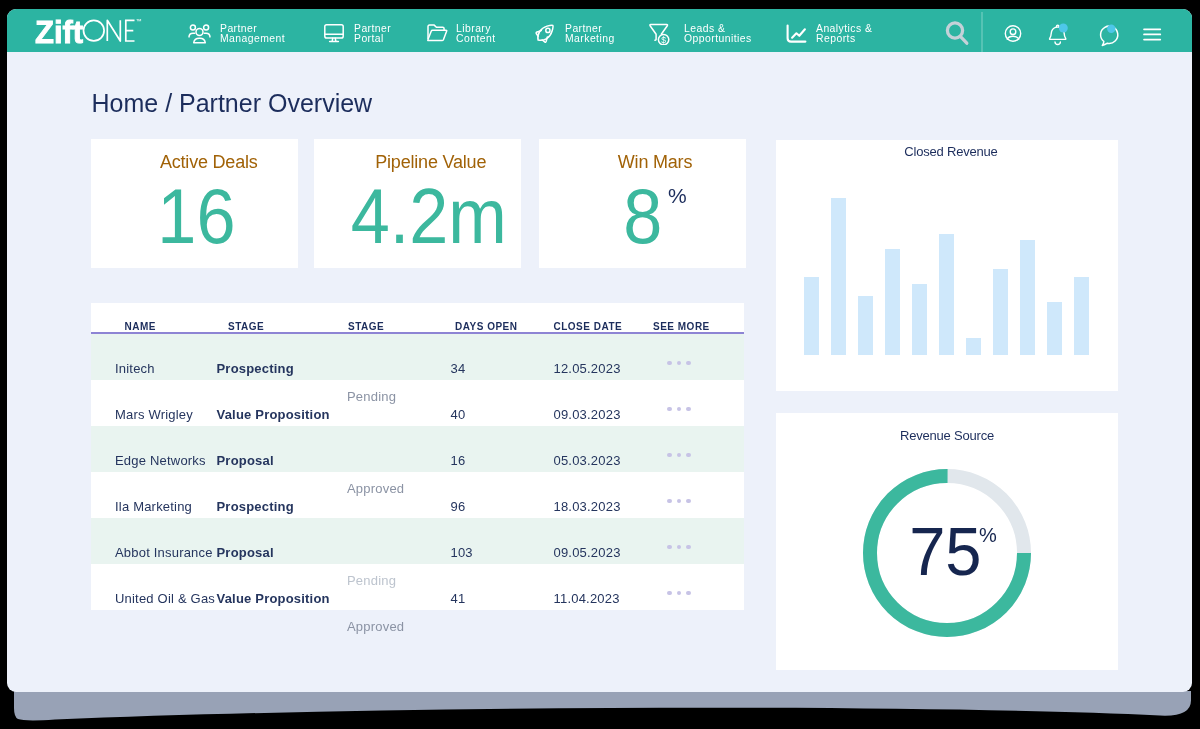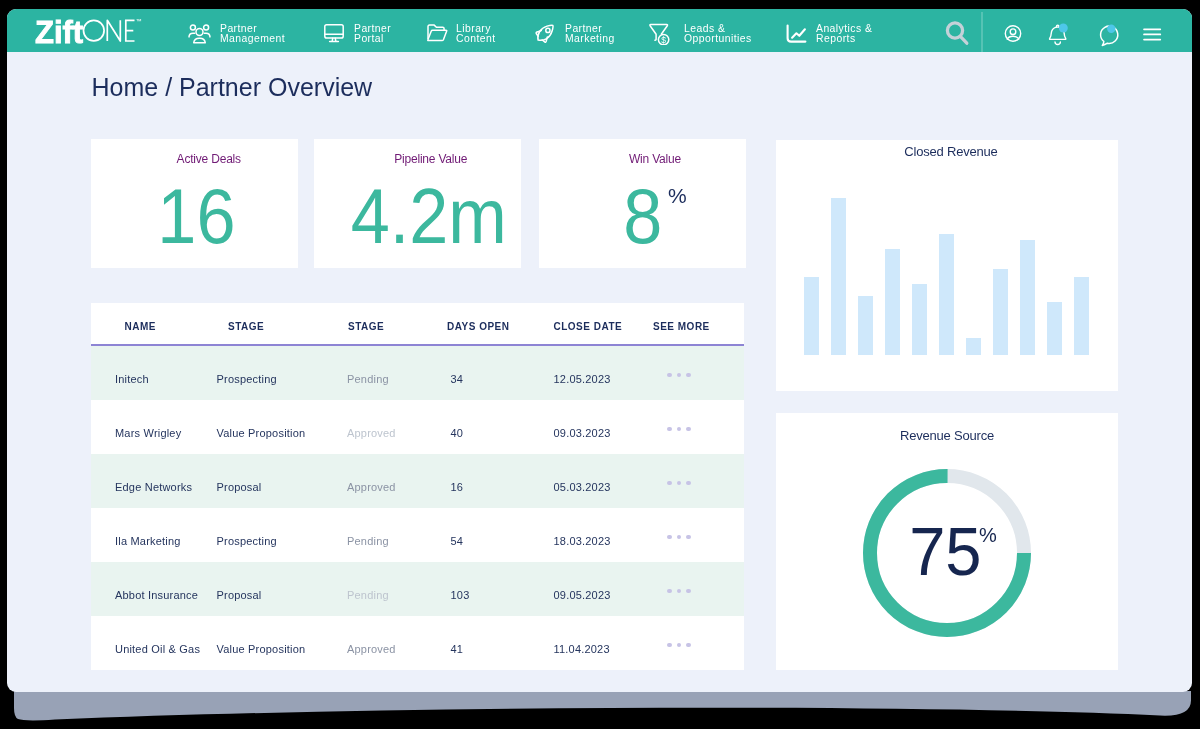--- a/index.html
+++ b/index.html
@@ -4,35 +4,35 @@
 <style>
   * { margin:0; padding:0; box-sizing:border-box; }
   html,body { width:1200px; height:729px; background:#000; overflow:hidden; font-family:"Liberation Sans",sans-serif; }
   #stage { position:relative; width:1200px; height:729px; background:#000; }
   #base { position:absolute; left:0; top:0; }
   #screen { position:absolute; left:7px; top:9px; width:1185px; height:683px; background:#edf1fa; border-radius:9px; overflow:hidden; }
   #nav { position:absolute; left:0; top:0; width:1185px; height:43px; background:#2cb4a2; }
   .nitem { position:absolute; top:0; height:46px; color:#fff; }
   .nitem .txt { position:absolute; top:15px; font-size:10.4px; line-height:10.3px; letter-spacing:.45px; white-space:nowrap; color:#fff; }
   .nicon { position:absolute; top:12px; }
-  .heading { position:absolute; left:84.5px; top:64px; font-size:25px; letter-spacing:0; color:#1c2d5c; }
+  .heading { position:absolute; left:84.5px; top:80px; font-size:25px; letter-spacing:0; color:#1c2d5c; }
   .card { position:absolute; background:#fff; }
   .scard { top:129.5px; width:207px; height:129px; text-align:center; }
-  .scard .t { position:absolute; left:0; width:100%; top:13px; font-size:12px; letter-spacing:-0.2px; color:#701a75;padding-left:25px; }
+  .scard .t { position:absolute; left:0; width:100%; top:13px; font-size:18px; letter-spacing:-0.2px; color:#a16207;padding-left:25px; }
   .scard .v { position:absolute; left:0; width:100%; top:38px; font-size:78px; line-height:78px; color:#3cb89e; }
   .scard .v .num { display:inline-block; transform:scaleX(0.90); }
   .pct { position:absolute; left:129px; top:46px; font-size:21px; line-height:21px; color:#1c2d5c; }
   
   #tbl { position:absolute; left:84px; top:294px; width:653px; background:#fff; }
-  #thead { position:relative; height:43px; border-bottom:2px solid #8d84d4; }
+  #thead { position:relative; height:31px; border-bottom:2px solid #8d84d4; }
   #thead span { position:absolute; top:18px; font-size:10px; font-weight:bold; letter-spacing:.5px; color:#1c2d5c; }
-  .trow { position:relative; height:54px; font-size:11px; color:#25355e; }
+  .trow { position:relative; height:46px; font-size:13px; color:#25355e; }
   .trow.alt { background:#e9f4f0; }
   .trow span { position:absolute; top:26.5px; letter-spacing:.2px; }
-  .c1 { left:24px; } .c2 { left:125.5px; } .c3 { left:256px; } .c4 { left:359.5px; } .c5 { left:462.5px; }
+  .c1 { left:24px; } .c2 { left:125.5px;font-weight:bold; } .c3 { left:256px;margin-top:28px; } .c4 { left:359.5px; } .c5 { left:462.5px; }
   .g1 { color:#8b93a4; } .g2 { color:#bdc4ce; }
   .dots { position:absolute; left:576px; top:31px; width:24px; display:flex; justify-content:space-between; }
   .dots i { width:4.8px; height:4.8px; border-radius:50%; background:#c7c3e6; }
   
   #rev { left:769px; top:131px; width:342px; height:251px; }
   #rev .t, #src .t { text-align:center; font-size:13px; color:#1c2d5c; letter-spacing:-0.2px; }
   #rev .t { margin-top:4px; text-indent:8px; }
   .bar { position:absolute; width:15px; background:#cfe8fb; bottom:36px; }
   #src { left:769px; top:404px; width:342px; height:257px; }
   #src .t { margin-top:15px; }
@@ -140,30 +140,30 @@
     <div class="heading">Home / Partner Overview</div>
     <div class="card scard" style="left:84px">
         <div class="t" style="text-indent:3.5px">Active Deals</div>
         <div class="v"><span class="num" style="margin-left:4px">16</span></div>
       </div>
     <div class="card scard" style="left:307px">
         <div class="t" style="text-indent:1.5px">Pipeline Value</div>
         <div class="v"><span class="num" style="margin-left:23px">4.2m</span></div>
       </div>
     <div class="card scard" style="left:532px">
-        <div class="t">Win Value</div>
+        <div class="t">Win Mars</div>
         <div class="v"><span class="num" style="margin-left:0">8</span></div>
         <span class="pct">%</span>
       </div>
     <div id="tbl" class="card">
       <div id="thead">
         <span style="left:33.5px">NAME</span>
           <span style="left:137px">STAGE</span>
           <span style="left:257px">STAGE</span>
-          <span style="left:356px">DAYS OPEN</span>
+          <span style="left:364px">DAYS OPEN</span>
           <span style="left:462.5px">CLOSE DATE</span>
           <span style="left:562px">SEE MORE</span>
       </div>
       <div class="trow alt">
           <span class="c1">Initech</span>
           <span class="c2">Prospecting</span>
           <span class="c3 g1">Pending</span>
           <span class="c4">34</span>
           <span class="c5">12.05.2023</span>
           <span class="dots">
@@ -193,21 +193,21 @@
           <span class="dots">
             <i></i>
             <i></i>
             <i></i>
           </span>
         </div>
       <div class="trow">
           <span class="c1">Ila Marketing</span>
           <span class="c2">Prospecting</span>
           <span class="c3 g1">Pending</span>
-          <span class="c4">54</span>
+          <span class="c4">96</span>
           <span class="c5">18.03.2023</span>
           <span class="dots">
             <i></i>
             <i></i>
             <i></i>
           </span>
         </div>
       <div class="trow alt">
           <span class="c1">Abbot Insurance</span>
           <span class="c2">Proposal</span>

